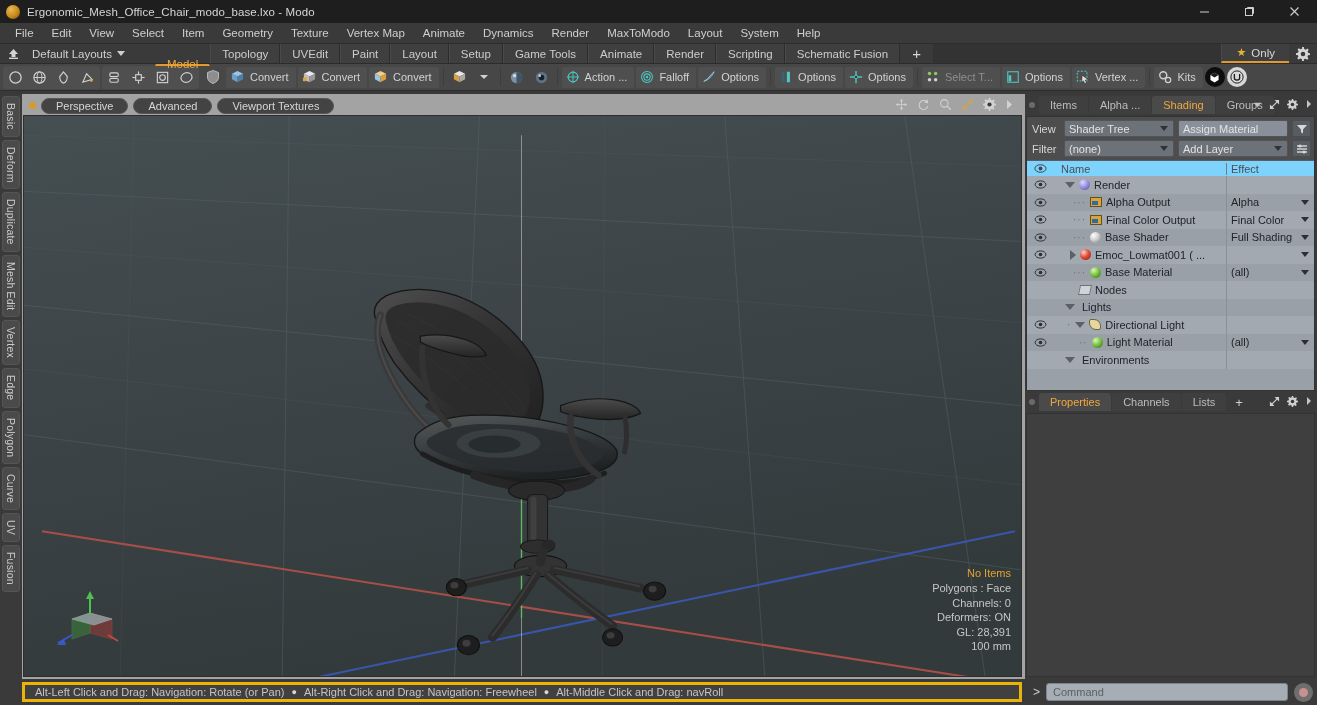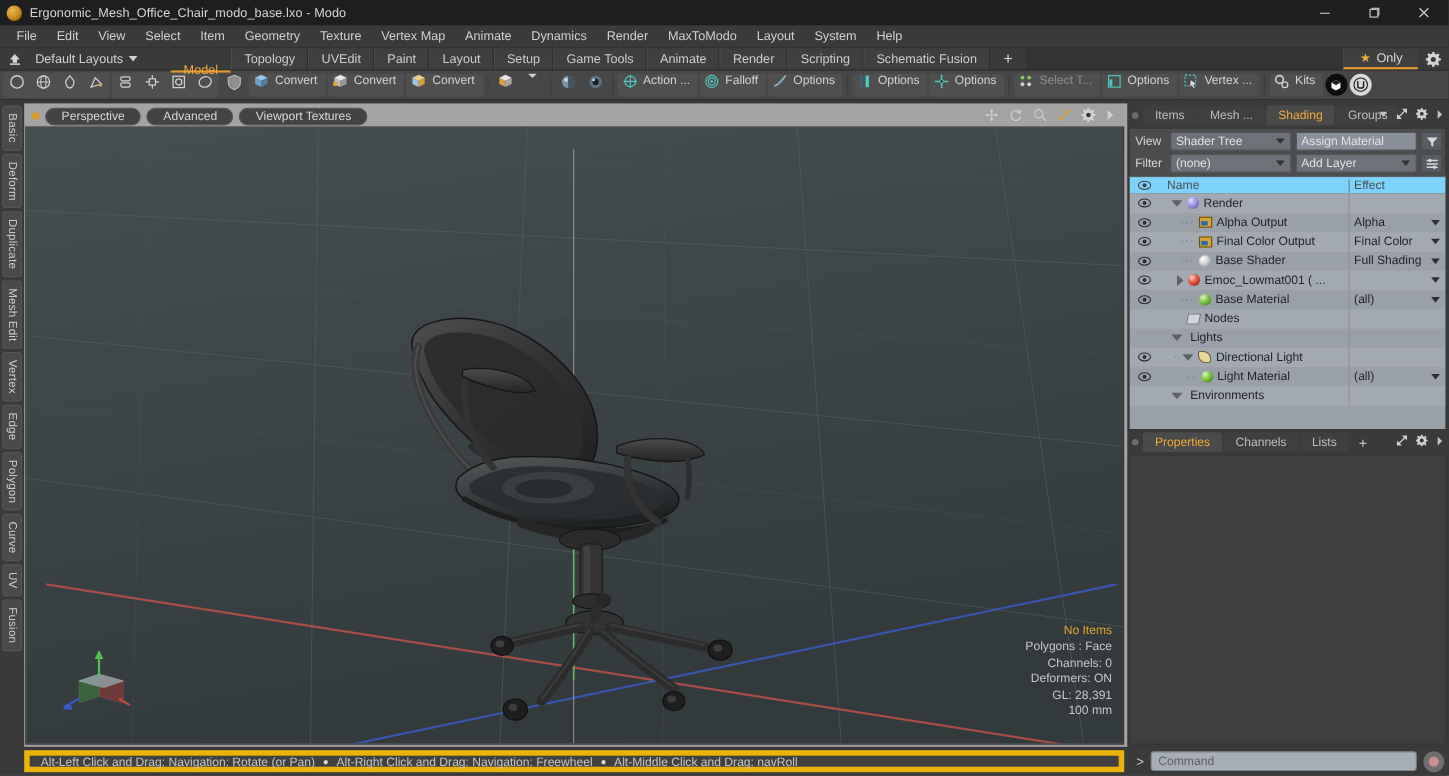--- a/index.html
+++ b/index.html
@@ -70,21 +70,21 @@
   .star { color: #e5b13a; font-size: 11px; }
   .lt-gear { width: 28px; display: flex; align-items: center; justify-content: center; background: #3a3a3a; }
 
   
   .toolbar {
     height: 27px; background: #474747; display: flex; align-items: center; gap: 2px;
     padding: 0 3px; border-bottom: 1px solid #2d2d2d;
   }
   .tgrp { display: flex; align-items: center; background: #4f4f4f; border-radius: 3px; padding: 1px; gap:1px; }
   .tbtn {
-    height: 21px; min-width: 23px; display: flex; justify-content: center;
+    height: 21px; min-width: 23px; display: flex; align-items: center; justify-content: center;
     border-radius: 2px; color: #cfcfcf; padding: 0 3px;
   }
   .tbtn.labeled { padding: 0 7px 0 4px; gap: 5px; background: #4f4f4f; min-width: 0; }
   .tbtn.labeled span { font-size: 11px; color: #d2d2d2; white-space: nowrap; }
   .tbtn.dim span { color: #8e8e8e; }
   .tsep { width: 1px; height: 18px; background: #3d3d3d; margin: 0 2px; }
   .mini-caret { width:0;height:0;border-left:4px solid transparent;border-right:4px solid transparent;border-top:4px solid #d0d0d0; }
   .cube-ico { width: 15px; height: 14px; position: relative; flex: none; }
   .round-btn { width: 20px; height: 20px; border-radius: 50%; background: #0d0d0d; display:flex;align-items:center;justify-content:center; color:#fff; }
   .round-btn.u { background: #d8d8d8; color: #1a1a1a; font-weight: bold; font-size: 12px; }
@@ -169,22 +169,22 @@
   .img-ico { width: 12px; height: 10px; background: #d9a53a; border: 1px solid #6a4f12; position: relative; flex:none; }
   .img-ico:after { content:''; position:absolute; left:1px; bottom:1px; width:6px; height:4px; background:#2d6aa8; }
   .fold-ico { width: 12px; height: 10px; background: #cfd4da; border: 1px solid #6f747a; flex: none; transform: skewX(-12deg); }
   .light-ico { width: 12px; height: 11px; background: #e8d79a; border: 1px solid #6b6344; border-radius: 2px 7px 2px 7px; flex:none; }
 
   .props-panel { flex: 1; background: #3f3f3f; border: 1px solid #333; }
 
   
   .statusbar { position: absolute; bottom: 0; left: 0; right: 0; height: 26px; background: #3a3a3a; display: flex; align-items: center; }
   .sb-hint {
-    flex: 1; height: 20px; margin: 0 3px 0 22px; background: #404040; border: 5px solid #eab308;
-    display: flex; align-items: flex-start; padding-left: 10px; font-size: 11px; color: #c4c4c4; gap: 7px;
+    flex: 1; height: 20px; margin: 0 3px 0 22px; background: #404040; border: 3px solid #eab308;
+    display: flex; align-items: center; padding-left: 10px; font-size: 11px; color: #c4c4c4; gap: 7px;
   }
   .sb-bullet { color: #d8d8d8; font-size: 9px; }
   .sb-cmd { width: 292px; display: flex; align-items: center; gap: 6px; padding-right: 4px; }
   .sb-gt { color: #cfcfcf; font-size: 12px; padding-left: 8px; }
   .cmd-input {
     flex: 1; height: 18px; background: #a7adb4; border: 1px solid #7e848b; border-radius: 3px;
     display: flex; align-items: center; padding: 0 6px; font-size: 11px; color: #5b6167;
   }
   .cmd-rec { width: 19px; height: 19px; border-radius: 50%; background: #6e6e6e; display:flex;align-items:center;justify-content:center; }
   .cmd-rec i { width: 9px; height: 9px; border-radius: 50%; background: #c89090; display:block; }
@@ -682,21 +682,21 @@
       </div>
     </div>
 
     <div class="rdock">
 
       <div class="panel-tabbar">
         <span class="pt-dot">
             <i></i>
           </span>
         <div class="ptab">Items</div>
-        <div class="ptab">Mesh ...</div>
+        <div class="ptab">Alpha ...</div>
         <div class="ptab active">Shading</div>
         <div class="ptab">Groups</div>
         <div class="pt-icons">
           <span><svg width="9" height="9" viewBox="0 0 10 10">
                 <path d="M1 3 L9 3 L5 8 Z" fill="#c4c4c4"></path>
               </svg></span>
           <span><svg width="11" height="11" viewBox="0 0 12 12">
                 <path d="M6 1 H11 V6 Z" fill="#d0d0d0"></path>
                 <path d="M6 11 H1 V6 Z" fill="#d0d0d0"></path>
                 <line x1="2" y1="10" x2="10" y2="2" stroke="#d0d0d0" stroke-width="1.3"></line>

